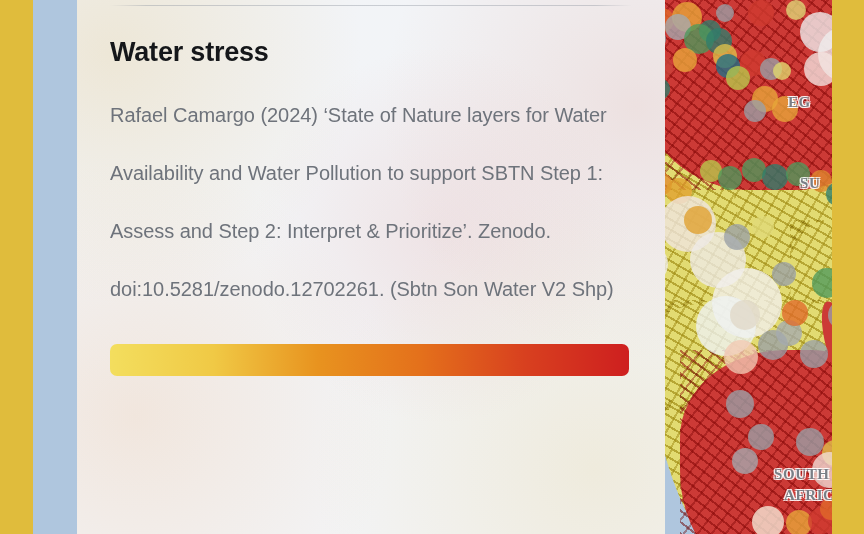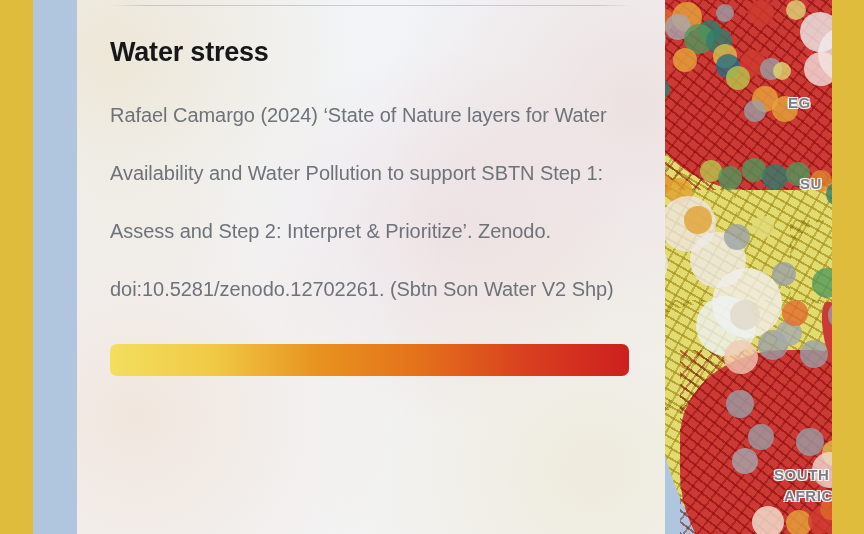--- a/index.html
+++ b/index.html
@@ -107,21 +107,21 @@
   .bubble {
     position:absolute;
     border-radius:50%;
     opacity:.78;
     mix-blend-mode:normal;
   }
 
   
   .country-label {
     position:absolute;
-    font-family:Liberation Sans, sans-serif;
+    font-family:Liberation Serif, serif;
     font-size:15px;
     font-weight:700;
     letter-spacing:.6px;
     color:#7a7f86;
     text-shadow:
       -1.2px -1.2px 0 rgba(255,255,255,.85),
        1.2px -1.2px 0 rgba(255,255,255,.85),
       -1.2px  1.2px 0 rgba(255,255,255,.85),
        1.2px  1.2px 0 rgba(255,255,255,.85);
     white-space:nowrap;

